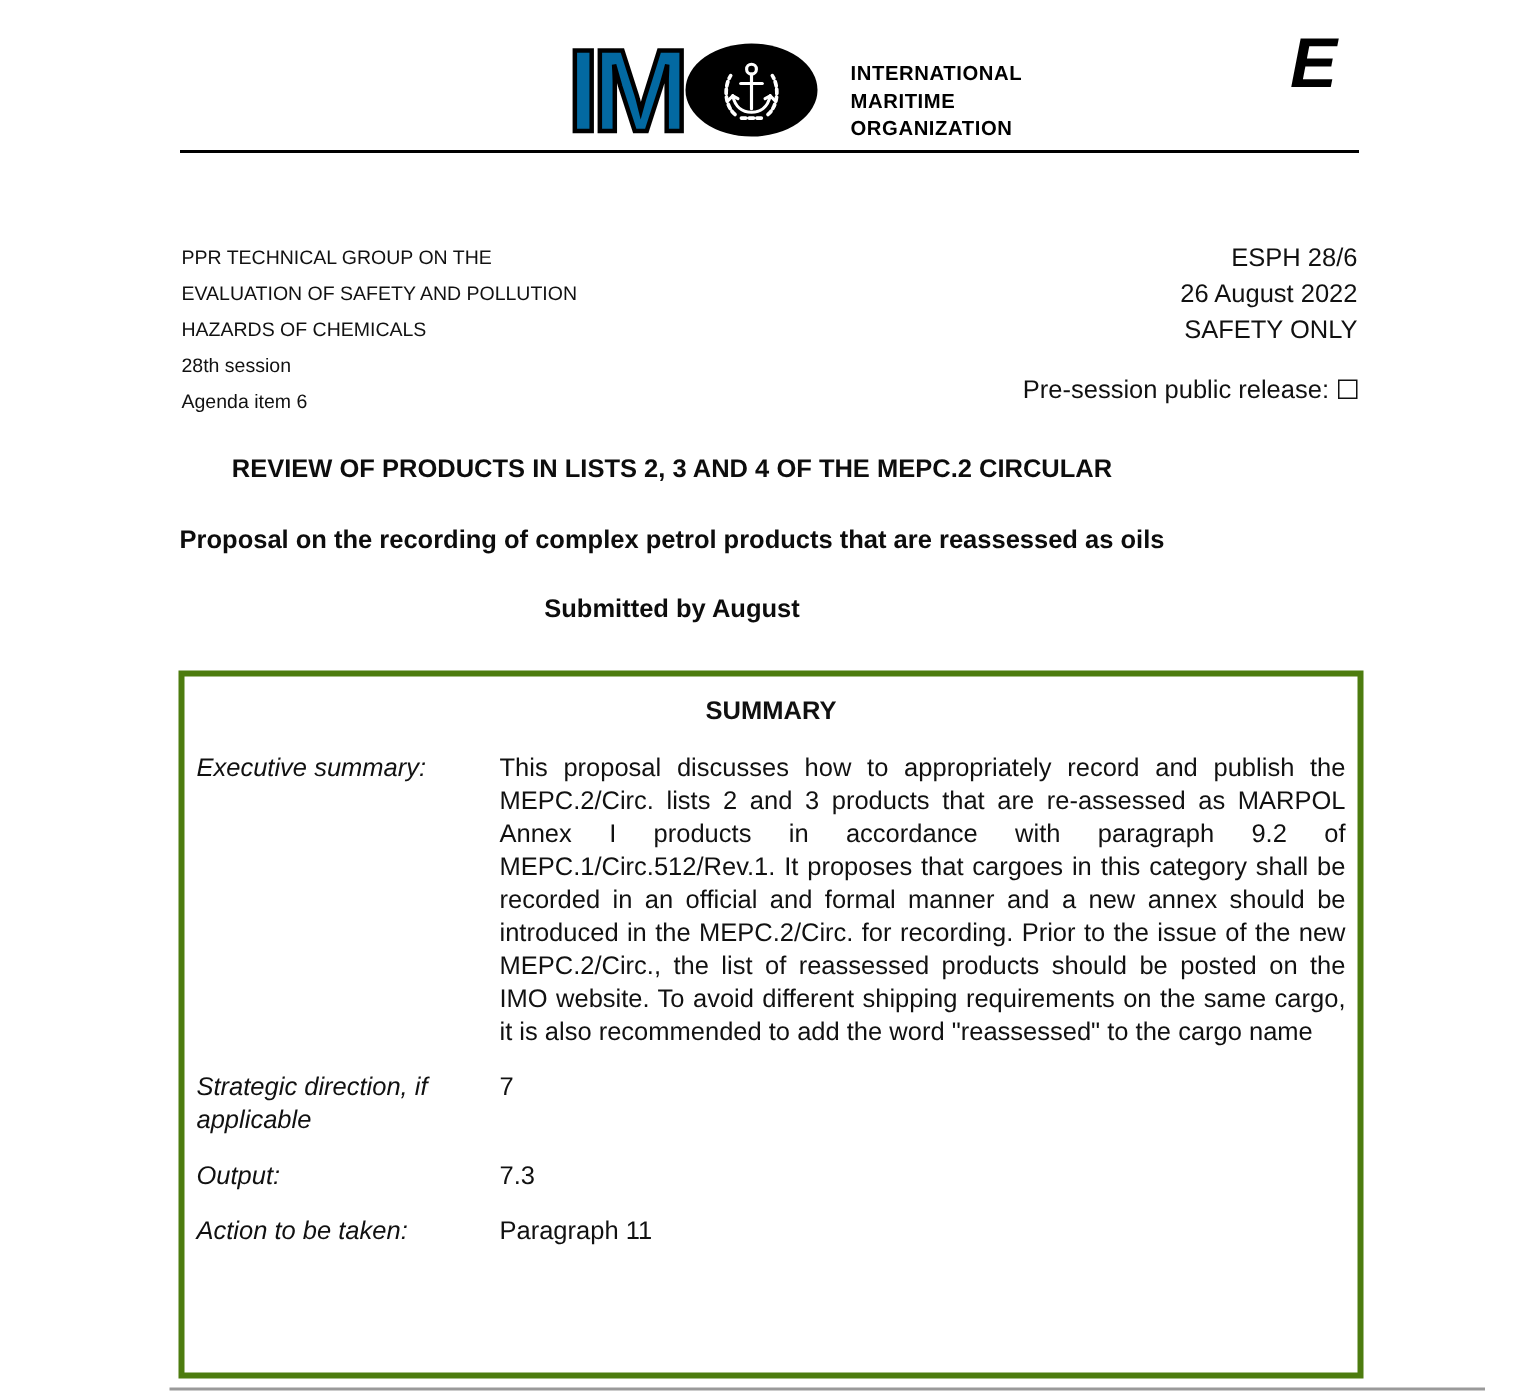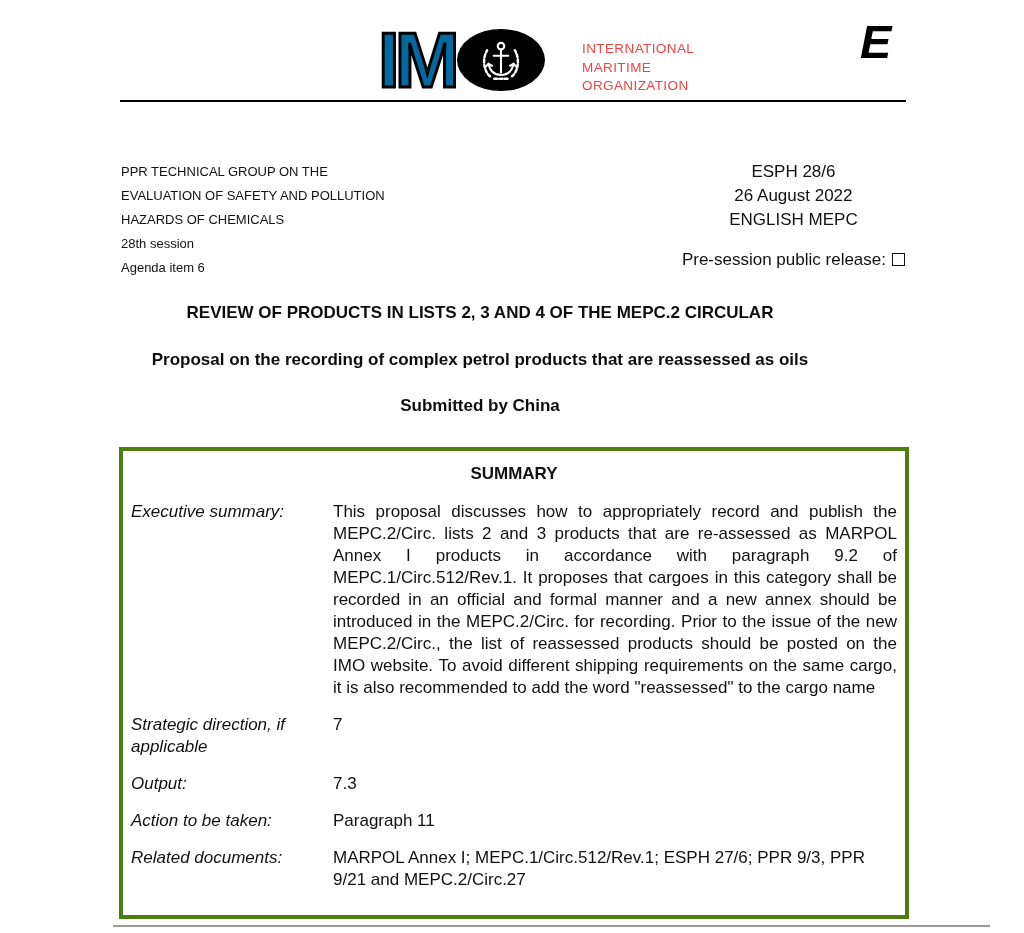--- a/index.html
+++ b/index.html
@@ -27,46 +27,46 @@
   }
   .imo-o {
     position: relative;
     width: 88px; height: 62px;
     background: #000;
     border-radius: 50%;
     margin-left: 2px;
     display: flex; align-items: center; justify-content: center;
   }
   .org-lines {
-    position: absolute; left: 204px; top: 12px;
-    font-weight: normal; font-size: 13.5px; line-height: 18.5px;
-    letter-spacing: 0.4px; color: #ef4444; white-space: nowrap;
+    position: absolute; left: 189px; top: 12px;
+    font-weight: bold; font-size: 13.5px; line-height: 18.5px;
+    letter-spacing: 0.4px; color: #000000; white-space: nowrap;
   }
   .letter-e {
     position: absolute; left: 860px; top: 14px;
     font-size: 47px; font-weight: bold; font-style: italic; color: #000;
   }
   .header-rule {
     position: absolute; left: 120px; top: 100px;
     width: 786px; height: 2px; background: #000;
   }
 
   
   .meta { position: absolute; left: 121px; top: 160px; width: 784px; display: flex; }
   .meta-left { font-size: 13px; line-height: 24px; white-space: pre-line; }
-  .meta-right { margin-left: auto; text-align: center; font-size: 17px; line-height: 24px; }
+  .meta-right { margin-left: auto; text-align: right; font-size: 17px; line-height: 24px; }
   .presession { margin-top: 16px; }
   .checkbox {
     display: inline-block; width: 13px; height: 13px;
     border: 1.6px solid #111; vertical-align: -1px; margin-left: 6px;
     background: #fff;
   }
 
   
-  .title-line { position: absolute; left: 0; width: 896px; text-align: center; font-weight: bold; font-size: 17px; color: #0d0d0d; margin-left: 32px; }
+  .title-line { position: absolute; left: 0; width: 896px; text-align: center; font-weight: bold; font-size: 17px; color: #0d0d0d; }
   .title-main { top: 303px; }
   .title-sub  { top: 350px; }
   .title-sub2 { top: 396px; }
 
   
   .summary-box {
     position: absolute; left: 119px; top: 447px;
     width: 790px; height: 472px;
     border: 4px solid #4d7c0f;
     padding: 13px 8px 0 8px;
@@ -107,30 +107,30 @@
 
   <div class="meta">
     <div class="meta-left">PPR TECHNICAL GROUP ON THE
 EVALUATION OF SAFETY AND POLLUTION
 HAZARDS OF CHEMICALS
 28th session
 Agenda item 6</div>
     <div class="meta-right">
       <div>ESPH 28/6</div>
       <div>26 August 2022</div>
-      <div>ENGLISH MEPC</div>
+      <div>SAFETY ONLY</div>
       <div class="presession">
         <span>Pre-session public release:</span><span class="checkbox"></span>
       </div>
     </div>
   </div>
 
   <div class="title-line title-main">REVIEW OF PRODUCTS IN LISTS 2, 3 AND 4 OF THE MEPC.2 CIRCULAR</div>
   <div class="title-line title-sub">Proposal on the recording of complex petrol products that are reassessed as oils</div>
-  <div class="title-line title-sub2">Submitted by China</div>
+  <div class="title-line title-sub2">Submitted by August</div>
 
   <div class="summary-box">
     <div class="summary-title">SUMMARY</div>
 
     <div class="sum-row">
       <div class="row-label">Executive summary:</div>
       <div class="row-value justify">This proposal discusses how to appropriately record and publish the MEPC.2/Circ. lists 2 and 3 products that are re-assessed as MARPOL Annex I products in accordance with paragraph 9.2 of MEPC.1/Circ.512/Rev.1. It proposes that cargoes in this category shall be recorded in an official and formal manner and a new annex should be introduced in the MEPC.2/Circ. for recording. Prior to the issue of the new MEPC.2/Circ., the list of reassessed products should be posted on the IMO website. To avoid different shipping requirements on the same cargo, it is also recommended to add the word "reassessed" to the cargo name</div>
     </div>
 
     <div class="sum-row">
@@ -141,20 +141,16 @@
     <div class="sum-row">
       <div class="row-label">Output:</div>
       <div class="row-value">7.3</div>
     </div>
 
     <div class="sum-row">
       <div class="row-label">Action to be taken:</div>
       <div class="row-value">Paragraph 11</div>
     </div>
 
-    <div class="sum-row">
-      <div class="row-label">Related documents:</div>
-      <div class="row-value">MARPOL Annex I; MEPC.1/Circ.512/Rev.1; ESPH 27/6; PPR 9/3, PPR 9/21 and MEPC.2/Circ.27</div>
-    </div>
   </div>
 
   <div class="page-shadow"></div>
 </div>
 
 </body></html>

